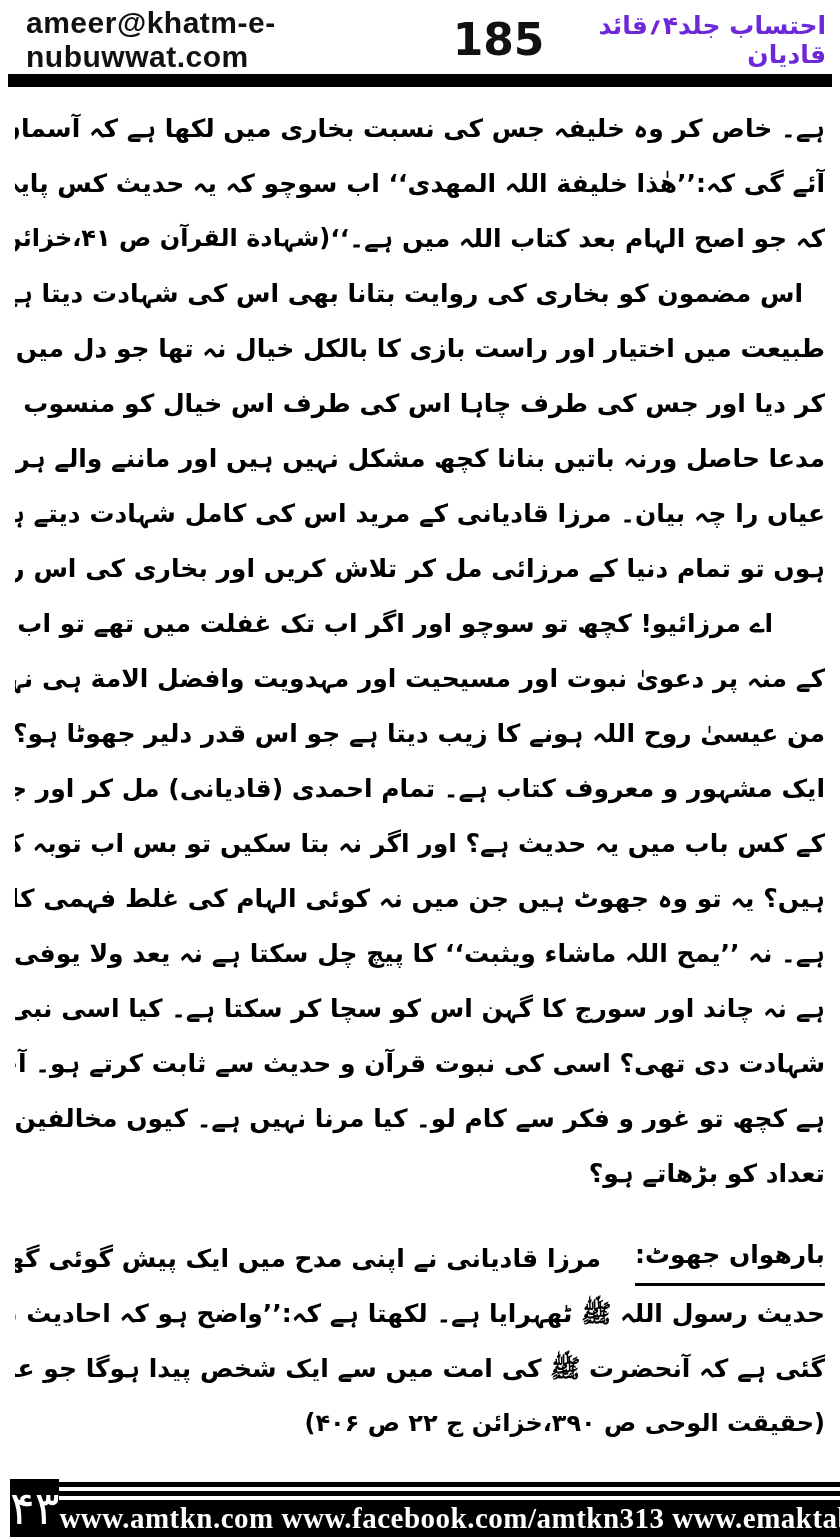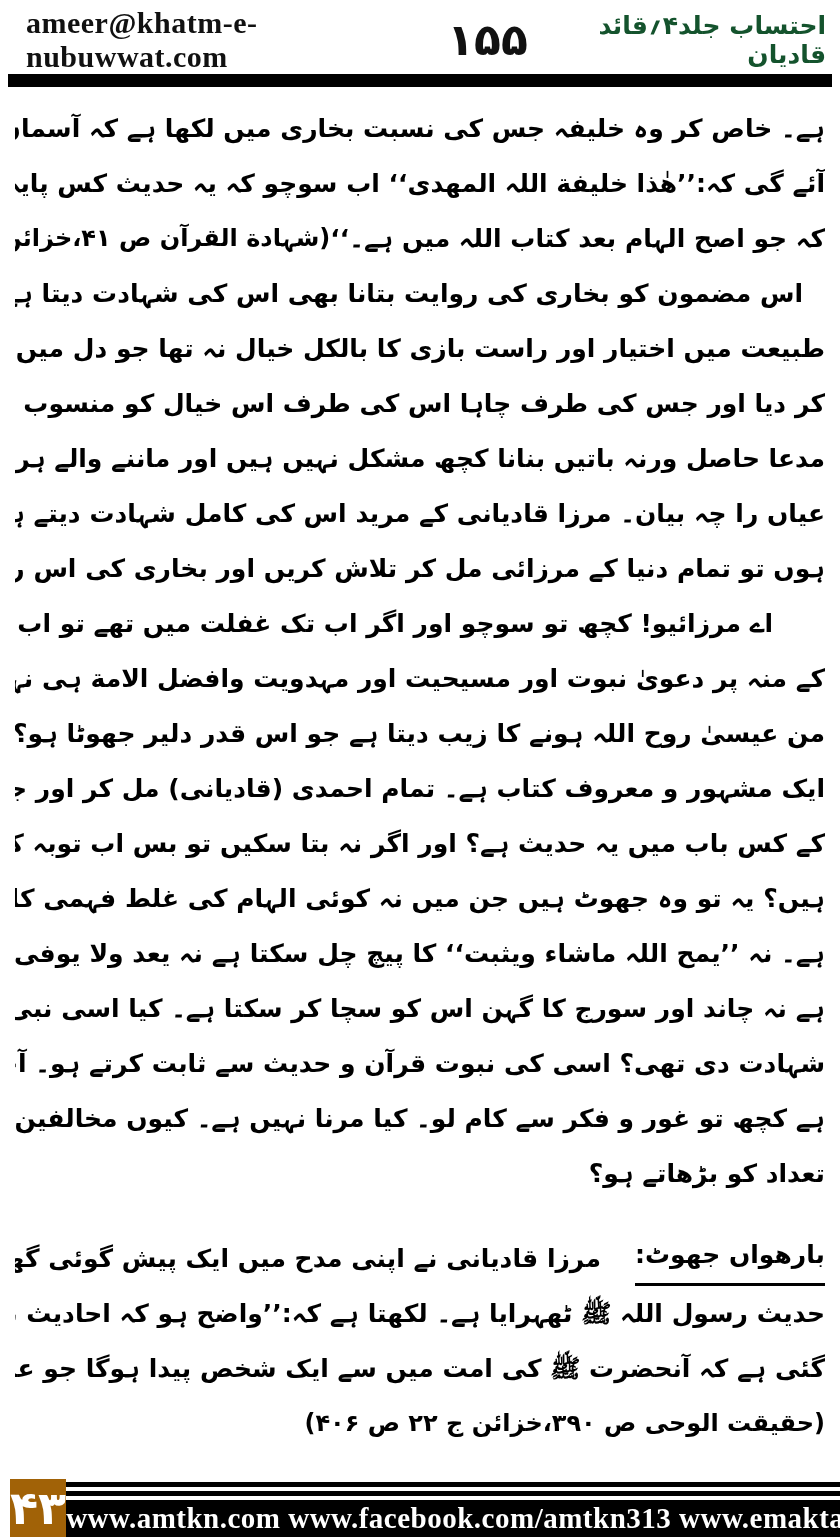--- a/index.html
+++ b/index.html
@@ -10,29 +10,29 @@
     overflow:hidden;
     font-family:"DejaVu Sans",sans-serif;
   }
   
   .header{
     display:flex;justify-content:space-between;align-items:center;
     padding:14px 14px 6px 26px;height:52px;
   }
   .header-left{display:flex;align-items:center;gap:16px;}
   .email{
-    font-family:Liberation Serif, serif;
+    font-family:Liberation Sans, sans-serif;
     font-weight:bold;font-size:30px;color:#111;letter-spacing:.5px;
   }
   .page-number{
     font-weight:bold;font-size:44px;color:#111;line-height:1;
     font-family:"DejaVu Sans",sans-serif;
   }
   .book-title{
-    direction:rtl;font-weight:bold;font-size:25px;color:#14532d;
+    direction:rtl;font-weight:bold;font-size:25px;color:#6d28d9;
   }
   .top-rule{height:13px;background:#000;margin:2px 8px 0 8px;}
   
   .body-text{
     direction:rtl;
     padding:14px 15px 0 15px;
     color:#000;
   }
   .line{
     font-weight:bold;font-size:25px;
@@ -51,44 +51,44 @@
   }
   .heading-rest{
     flex:1 1 auto;display:block;text-align:justify;text-align-last:justify;line-height:55px;
   }
   
   .footer{
     position:absolute;left:0;right:0;bottom:3px;height:58px;
     display:flex;align-items:stretch;padding-left:10px;
   }
   .footer-num-box{
-    width:118px;background:#a16207;color:#fff;
+    width:118px;background:#000000;color:#fff;
     display:flex;align-items:center;justify-content:center;
-    font-weight:bold;font-size:46px;line-height:1;
+    font-weight:normal;font-size:46px;line-height:1;
   }
   .footer-right{flex:1;display:flex;flex-direction:column;}
   .stripe-gap{height:3px;background:#fff;}
   .stripe{height:5px;background:#000;}
   .stripe-gap2{height:4px;background:#fff;}
   .url-bar{
     flex:1;background:#000;color:#fff;
     display:flex;align-items:center;justify-content:center;
     font-family:"Liberation Serif",serif;font-weight:bold;font-size:29px;
     letter-spacing:.5px;white-space:nowrap;
   }
 </style>
 </head>
 <body>
 
 <div class="page">
 
   <div class="header">
     <div class="header-left">
       <span class="email">ameer@khatm-e-nubuwwat.com</span>
-      <span class="page-number">۱۵۵</span>
+      <span class="page-number">185</span>
     </div>
     <span class="book-title">احتساب جلد۴؍قائد قادیان</span>
   </div>
 
   <div class="top-rule"></div>
 
   <div class="body-text">
     <div id="body-lines">
         <div class="line">ہے۔ خاص کر وہ خلیفہ جس کی نسبت بخاری میں لکھا ہے کہ آسمان سے اس کی نسبت آواز</div>
         <div class="line">آئے گی کہ:’’ھٰذا خلیفة اللہ المھدی‘‘ اب سوچو کہ یہ حدیث کس پایہ اور مرتبہ کی ہے</div>

